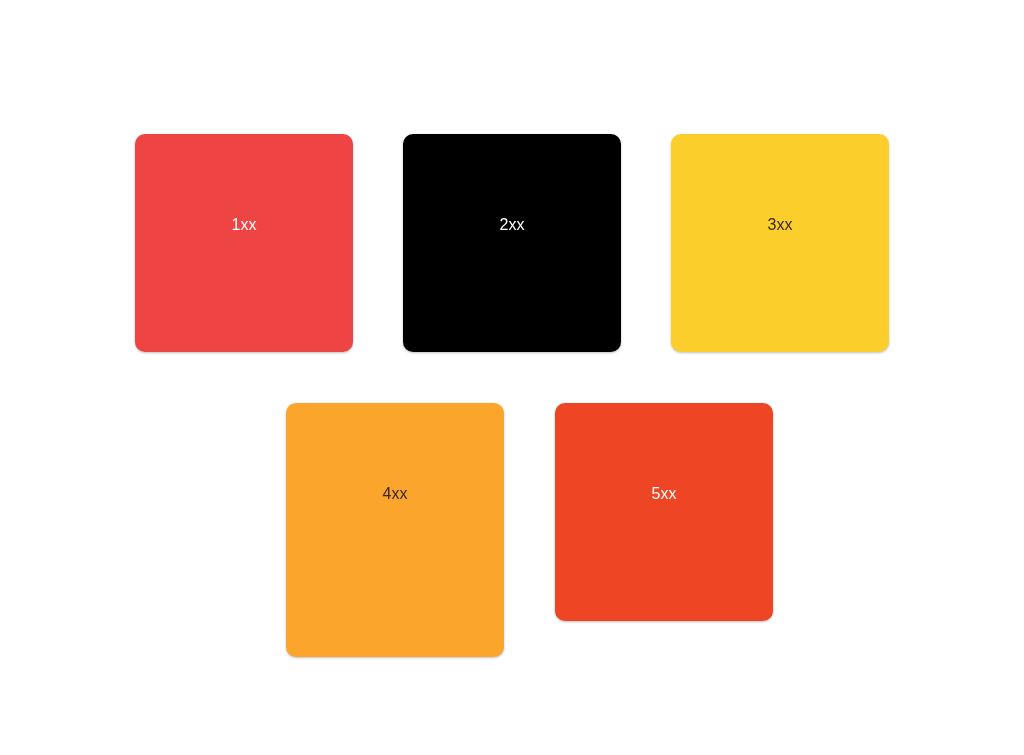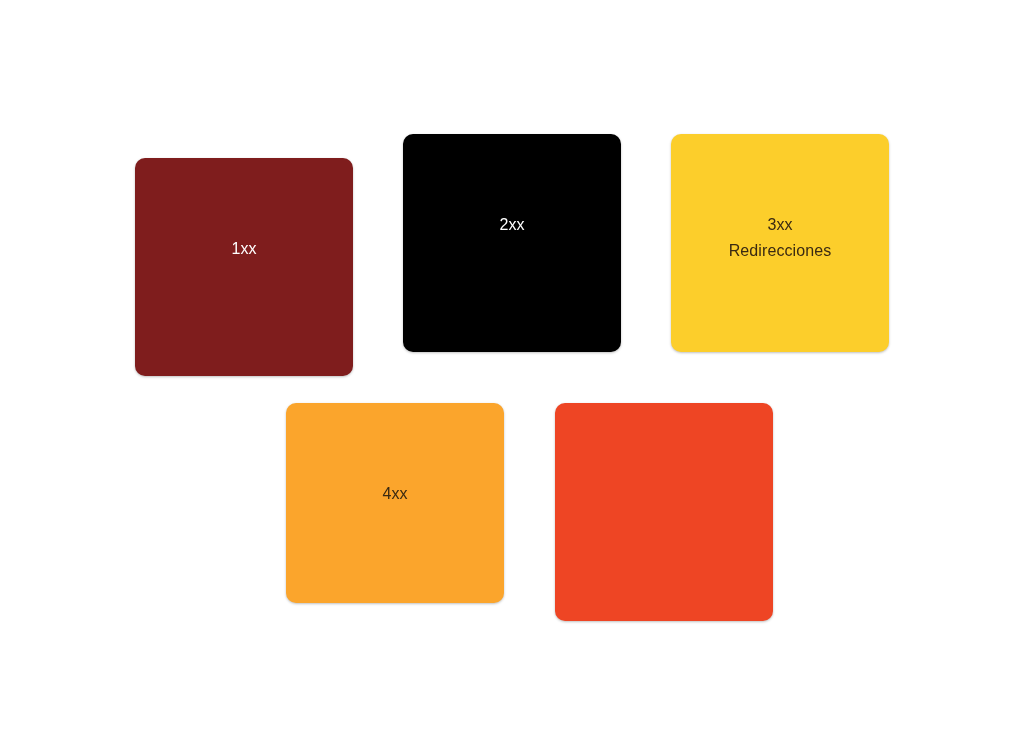--- a/index.html
+++ b/index.html
@@ -53,58 +53,58 @@
     font-weight: 400;
     letter-spacing: 0.1px;
     white-space: nowrap;
   }
 
   
   #card-1xx { left: 135px; top: 134px;  width: 218px; height: 218px; }
   #card-2xx { left: 403px; top: 134px;  width: 218px; height: 218px; }
   #card-3xx { left: 671px; top: 134px;  width: 218px; height: 218px; align-items: flex-end; }
   
-  #card-4xx { left: 286px; top: 403px;  width: 218px; height: 200px; }
+  #card-4xx { left: 286px; top: 403px;  width: 218px; height: 254px; }
   #card-5xx { left: 555px; top: 403px;  width: 218px; height: 218px; }
 
   
   #card-1xx .card-text-block,
   #card-2xx .card-text-block,
   #card-3xx .card-text-block { margin-top: 78px; }
   #card-4xx .card-text-block,
   #card-5xx .card-text-block { margin-top: 78px; }
 </style>
 </head>
 <body style="background: rgb(255, 255, 255);">
 
 <div id="board">
 
-  <div class="status-card" id="card-1xx" style="background-color: #7f1d1d; color: rgb(255, 255, 255); margin-top: 24px;">
+  <div class="status-card" id="card-1xx" style="background-color: #ef4444; color: rgb(255, 255, 255);">
     <div class="card-text-block">
       <span class="card-code">1xx</span>
     </div>
   </div>
 
   <div class="status-card" id="card-2xx" style="background-color: #000000; color: rgb(255, 255, 255);">
     <div class="card-text-block">
       <span class="card-code">2xx</span>
     </div>
   </div>
 
   <div class="status-card" id="card-3xx" style="background-color: rgb(252, 206, 43); color: rgb(58, 42, 18);">
     <div class="card-text-block">
       <span class="card-code">3xx</span>
-      <span class="card-label">Redirecciones</span>
     </div>
   </div>
 
   <div class="status-card" id="card-4xx" style="background-color: rgb(251, 165, 44); color: rgb(58, 42, 18);">
     <div class="card-text-block">
       <span class="card-code">4xx</span>
     </div>
   </div>
 
   <div class="status-card" id="card-5xx" style="background-color: rgb(238, 69, 36); color: rgb(255, 255, 255);">
     <div class="card-text-block">
+      <span class="card-code">5xx</span>
     </div>
   </div>
 
 </div>
 
 </body></html>

